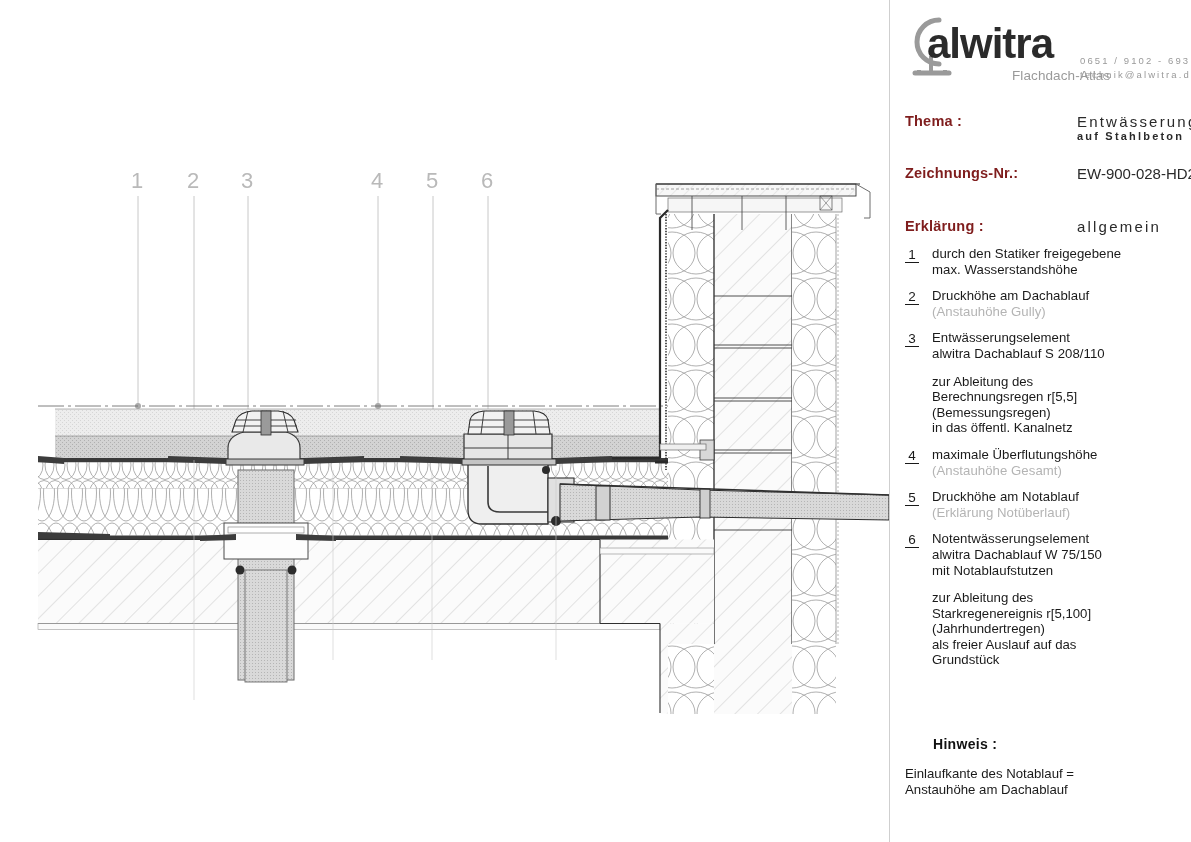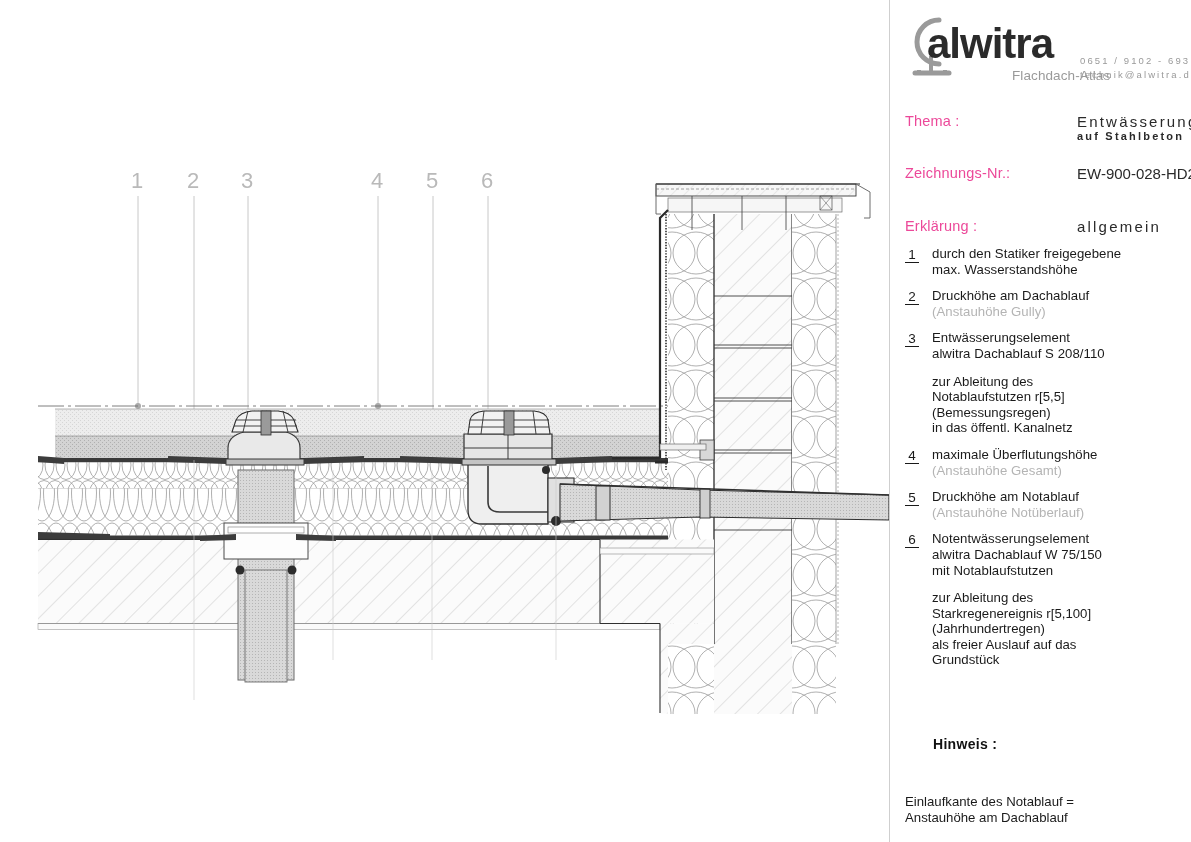--- a/index.html
+++ b/index.html
@@ -31,21 +31,21 @@
     font-size:13.5px;color:#9a9a9a;letter-spacing:.1px;margin-left:40px;
   }
   .logo-contact{
     position:absolute;left:175px;top:42px;
     font-size:9.5px;color:#9a9a9a;letter-spacing:2.1px;line-height:14px;
     white-space:nowrap;
   }
 
   .row{position:absolute;left:16px;width:290px;}
   .row .k{
-    position:absolute;left:0;top:0;font-size:14.5px;font-weight:normal;color:#ec4899;
+    position:absolute;left:0;top:0;font-size:14.5px;font-weight:bold;color:#7f1d1d;
     letter-spacing:.2px;white-space:nowrap;
   }
   .row .v{
     position:absolute;left:172px;top:0;font-size:15px;color:#2a2a2a;
     letter-spacing:2.2px;white-space:nowrap;
   }
   .row .v.tight{letter-spacing:0;}
   .row .v2{
     position:absolute;left:172px;top:17px;font-size:11px;color:#2a2a2a;
     letter-spacing:2.2px;font-weight:bold;white-space:nowrap;
@@ -65,21 +65,21 @@
   }
   .leg-txt .muted{color:#b4b4b4;}
   .leg-block{margin-left:27px;font-size:13.2px;line-height:15.6px;color:#1a1a1a;}
 
   .hinweis-title{
     position:absolute;left:16px;top:736px;font-size:14px;font-weight:bold;
     color:#111;letter-spacing:.3px;padding-left:28px;
   }
   .hinweis-body{
     position:absolute;left:16px;top:766px;font-size:13.2px;line-height:15.6px;
-    color:#1a1a1a;width:280px;margin-top:28px;
+    color:#1a1a1a;width:280px;
   }
 
   
   .drawing{position:absolute;left:0;top:0;width:889px;height:842px;}
   .callnum{
     position:absolute;font-size:22px;color:#b9b9b9;font-weight:400;
     font-family:"Liberation Sans",sans-serif;
   }
 </style>
 </head>
@@ -408,37 +408,37 @@
         <div class="leg-item">
           <div class="leg-num">3</div>
           <div class="leg-txt">
             <div><span>Entwässerungselement</span></div>
             <div><span>alwitra Dachablauf S 208/110</span></div>
           </div>
         </div>
         <div class="leg-item" style="margin-top: 12px;">
           <div class="leg-block">
             <div><span>zur Ableitung des</span></div>
-            <div><span>Notablaufstutzen r</span><span class="sub">[5,5]</span></div>
+            <div><span>Berechnungsregen r</span><span class="sub">[5,5]</span></div>
             <div><span class="muted">(Bemessungsregen)</span></div>
             <div><span>in das öffentl. Kanalnetz</span></div>
           </div>
         </div>
         <div class="leg-item">
           <div class="leg-num">4</div>
           <div class="leg-txt">
             <div><span>maximale Überflutungshöhe</span></div>
             <div><span class="muted">(Anstauhöhe Gesamt)</span></div>
           </div>
         </div>
         <div class="leg-item">
           <div class="leg-num">5</div>
           <div class="leg-txt">
             <div><span>Druckhöhe am Notablauf</span></div>
-            <div><span class="muted">(Anstauhöhe Notüberlauf)</span></div>
+            <div><span class="muted">(Erklärung Notüberlauf)</span></div>
           </div>
         </div>
         <div class="leg-item">
           <div class="leg-num">6</div>
           <div class="leg-txt">
             <div><span>Notentwässerungselement</span></div>
             <div><span>alwitra Dachablauf W 75/150</span></div>
             <div><span>mit Notablaufstutzen</span></div>
           </div>
         </div>

